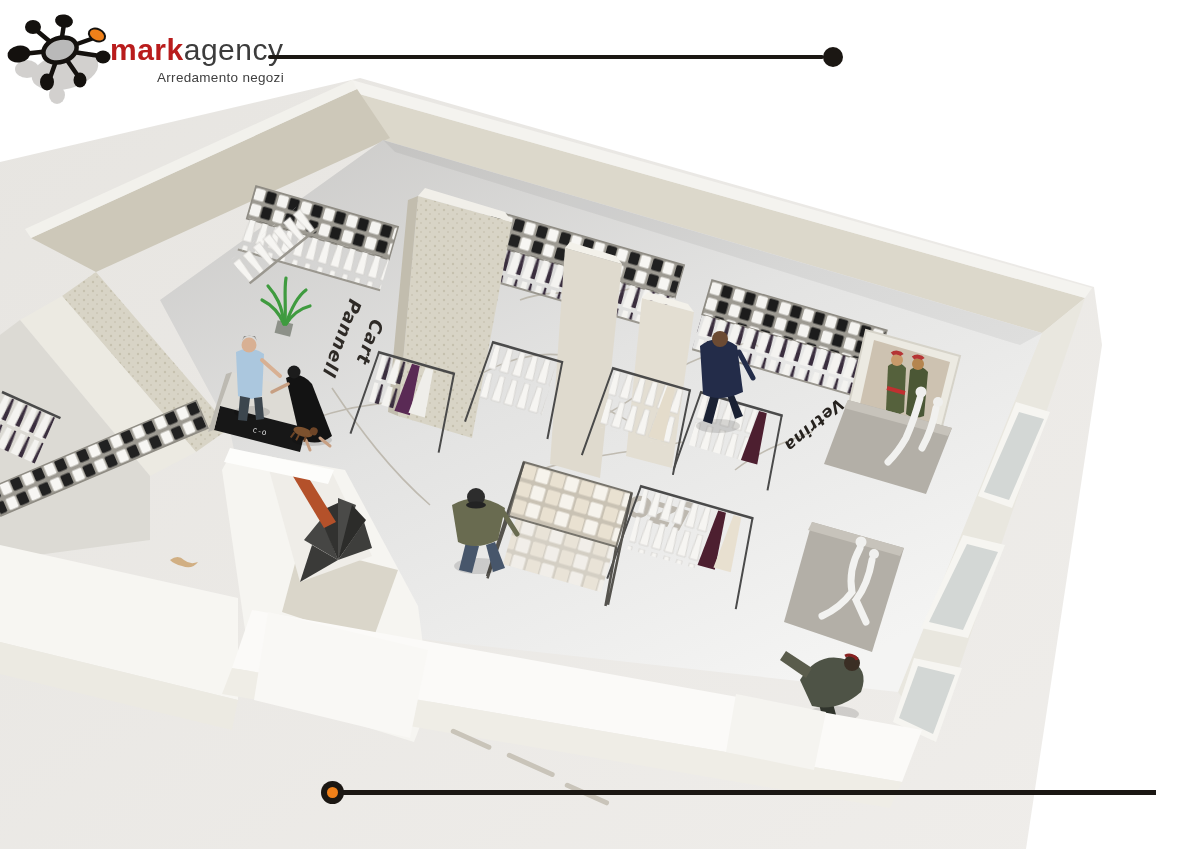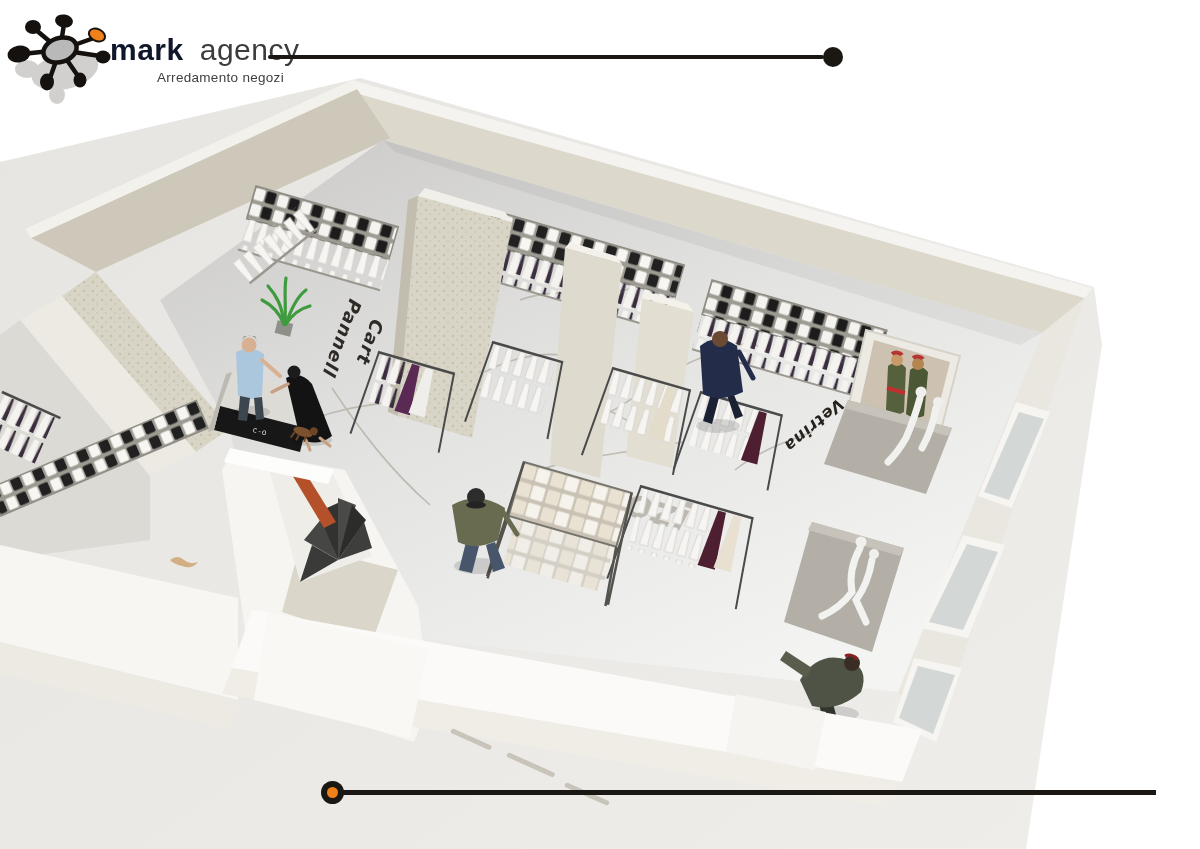--- a/index.html
+++ b/index.html
@@ -3,22 +3,22 @@
 <meta charset="utf-8">
 <style>
   html,body{margin:0;padding:0;background:#fff;}
   .canvas{position:relative;width:1200px;height:849px;background:#ffffff;overflow:hidden;
           font-family:"Liberation Sans","DejaVu Sans",sans-serif;}
   .scene-svg{position:absolute;left:0;top:0;width:1200px;height:849px;}
   
   .brand-wrap{position:absolute;left:0;top:0;width:1200px;height:110px;z-index:5;}
   .logo-splat{position:absolute;left:6px;top:8px;width:112px;height:100px;}
   .brand-text{position:absolute;left:110px;top:33px;font-size:30px;letter-spacing:.5px;white-space:nowrap;}
-  .brand-text .b{font-weight:bold;color:#0f172a;}
-  .brand-text .l{font-weight:normal;color:#3c3c3c;margin-left:16px;}
+  .brand-text .b{font-weight:bold;color:#b91c1c;}
+  .brand-text .l{font-weight:normal;color:#3c3c3c;}
   .tagline{position:absolute;left:157px;top:70px;font-size:13.5px;color:#404040;letter-spacing:.3px;}
   .rule-top{position:absolute;left:268px;top:55px;width:556px;height:4px;background:#1b1713;border-radius:2px;}
   .rule-top-dot{position:absolute;left:823px;top:47px;width:20px;height:20px;border-radius:50%;background:#1b1713;}
   
   .rule-bottom{position:absolute;left:340px;top:790px;width:816px;height:5px;background:#1b1713;z-index:5;}
   .rule-bottom-dot{position:absolute;left:321px;top:781px;width:23px;height:23px;border-radius:50%;
                    background:#1b1713;z-index:6;display:flex;align-items:center;justify-content:center;}
   .rule-bottom-dot span{display:block;width:11px;height:11px;border-radius:50%;}
   .annot{font-family:"DejaVu Sans",sans-serif;font-style:italic;font-weight:600;}
 </style>

